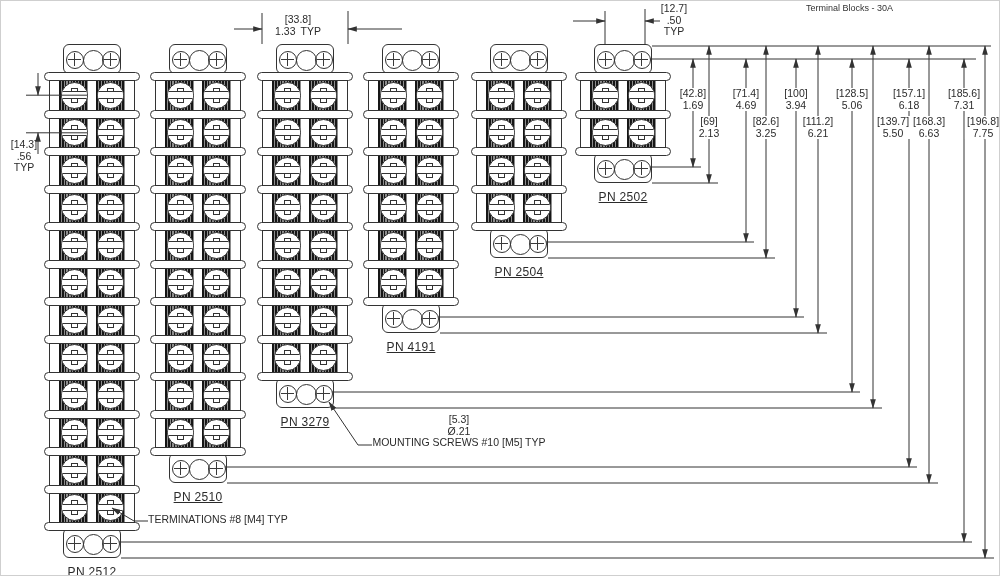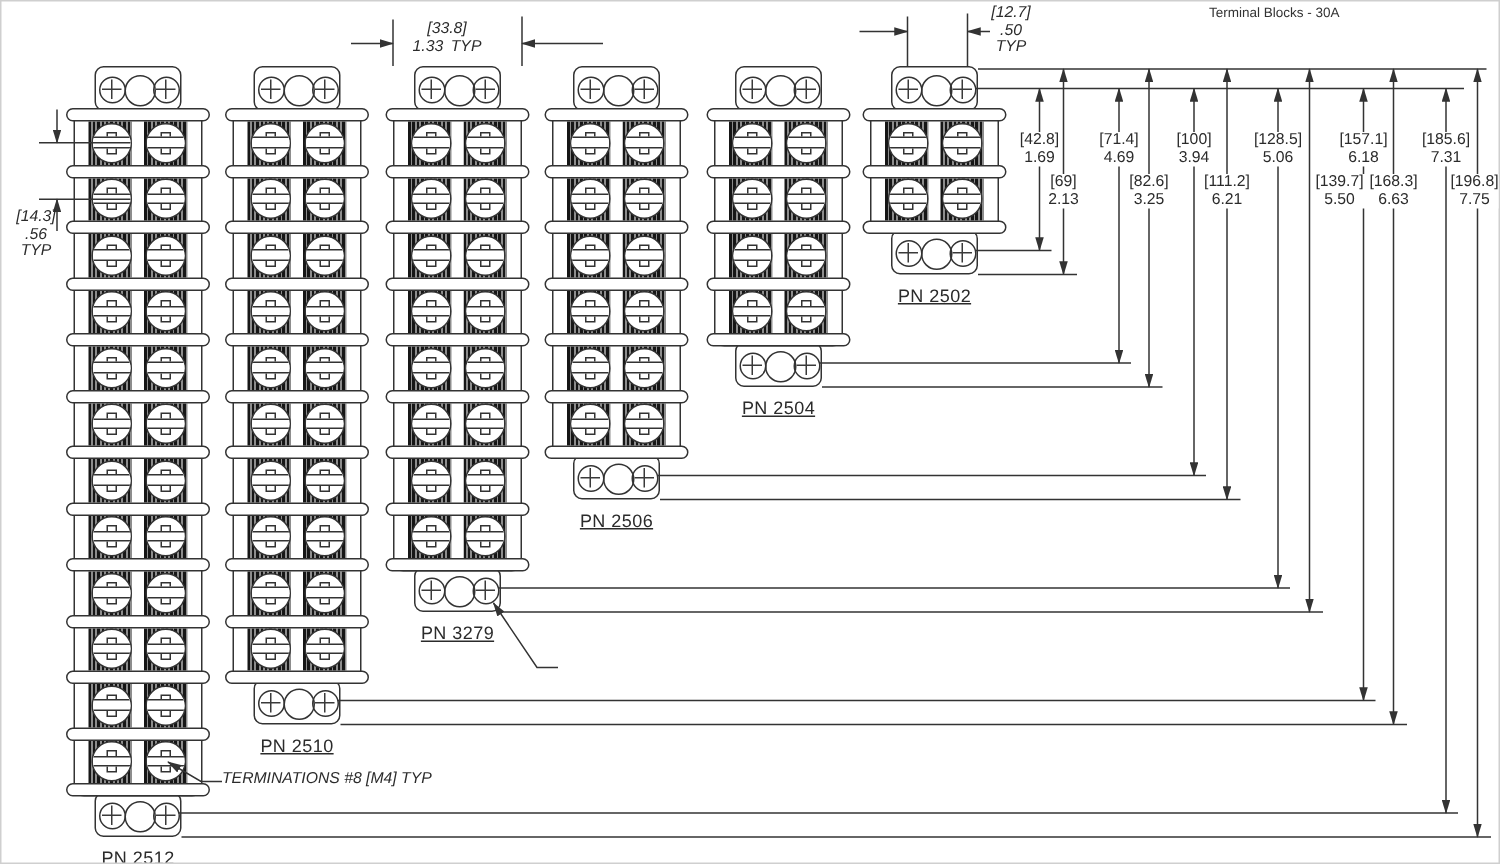--- a/index.html
+++ b/index.html
@@ -28,21 +28,21 @@
             border-radius:50%; background:#fff; z-index:5; overflow:hidden; }
   .pv { position:absolute; left:9.2px; top:5px; width:7.2px; height:15px;
         background:#fff; border:1px solid #333; }
   .ph { position:absolute; left:-2px; top:8.6px; width:29px; height:7.6px;
         background:#fff; border:1px solid #333; }
   .pn { position:absolute; left:0; width:96px; text-align:center; font-size:12px;
         letter-spacing:.3px; text-decoration:underline; color:#2b2b2b; z-index:6; white-space:nowrap; }
   .hlabel { position:absolute; z-index:7; transform:translateX(-50%); text-align:center;
             background:#fff; padding:0 2px; font-size:10.5px; line-height:11.5px; white-space:nowrap; }
   .note { position:absolute; z-index:7; font-size:10.5px; line-height:11.5px;
-          color:#2b2b2b; white-space:nowrap;font-style:italic; }
+          color:#2b2b2b; white-space:nowrap; }
   .note.center { text-align:center; }
   .gap { margin-left:5px; }
 </style>
 </head>
 <body>
 
 <div class="canvas">
   <div class="title" style="left:805px;top:2px;">Terminal Blocks - 30A</div>
 
   <svg class="dims" id="dims-svg" width="1000" height="576">
@@ -589,21 +589,21 @@
           <i class="ph"></i>
         </div>
         <div class="tscrew" style="left:16.5px;top:225.25px">
           <i class="pv"></i>
           <i class="ph"></i>
         </div>
         <div class="tscrew" style="left:52.5px;top:225.25px">
           <i class="pv"></i>
           <i class="ph"></i>
         </div>
-        <div class="pn" style="top:296px">PN 2506</div>
+        <div class="pn" style="top:296px">PN 4191</div>
       </div>
       <div class="tblock" style="left:470px;top:43px;width:96px;height:238px">
         <div class="foot" style="top:0px">
           <span class="fscrew" style="left:2px">
             <i class="fh"></i>
             <i class="fv"></i>
           </span>
           <span class="fhole"></span>
           <span class="fscrew" style="left:38px">
             <i class="fh"></i>
@@ -780,15 +780,20 @@
     <div>[33.8]</div>
     <div><span>1.33</span><span class="gap">TYP</span></div>
   </div>
 
   <div class="note center" style="left:650px;top:2px;width:46px;">
     <div>[12.7]</div>
     <div>.50</div>
     <div>TYP</div>
   </div>
 
+  <div class="note center" style="left:370px;top:413px;width:176px;">
+    <div>[5.3]</div>
+    <div>Ø.21</div>
+    <div>MOUNTING SCREWS #10 [M5] TYP</div>
+  </div>
 
   <div class="note" style="left:147px;top:513px;">TERMINATIONS #8 [M4] TYP</div>
 </div>
 
 </body></html>

